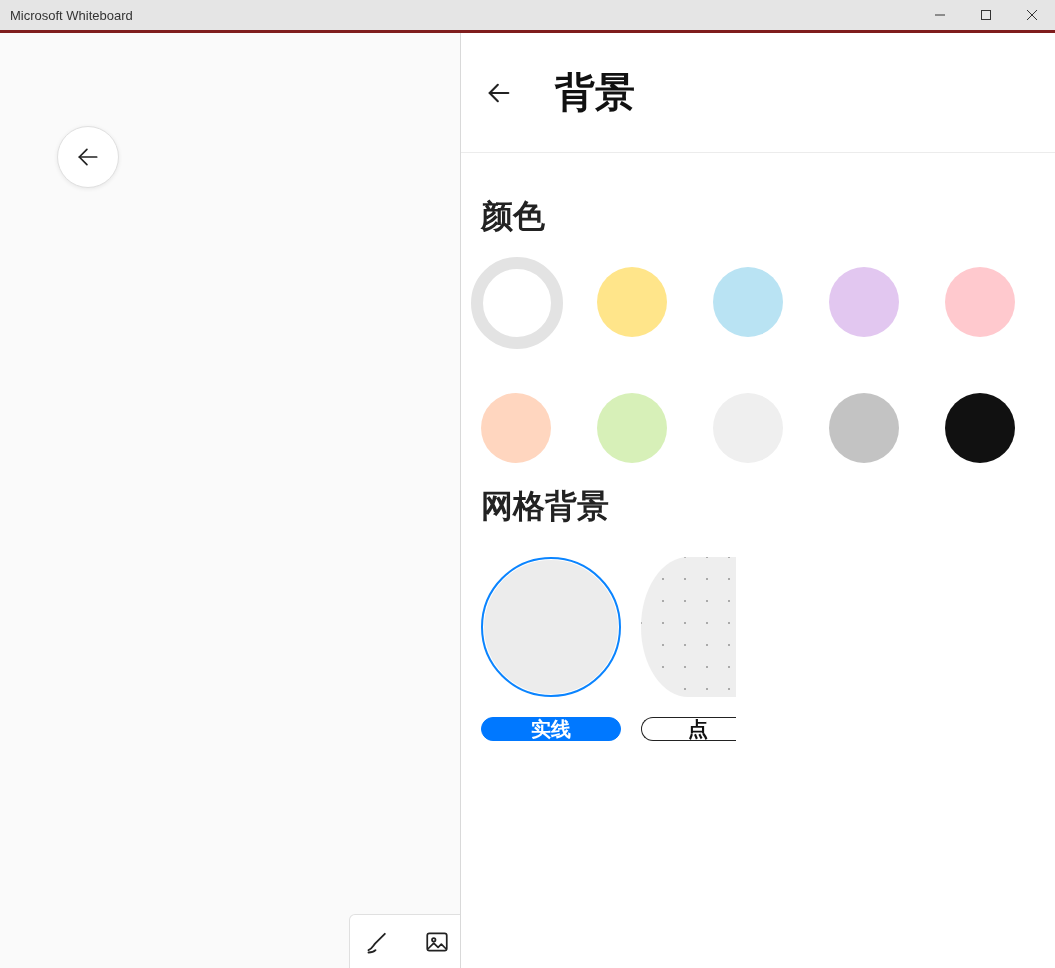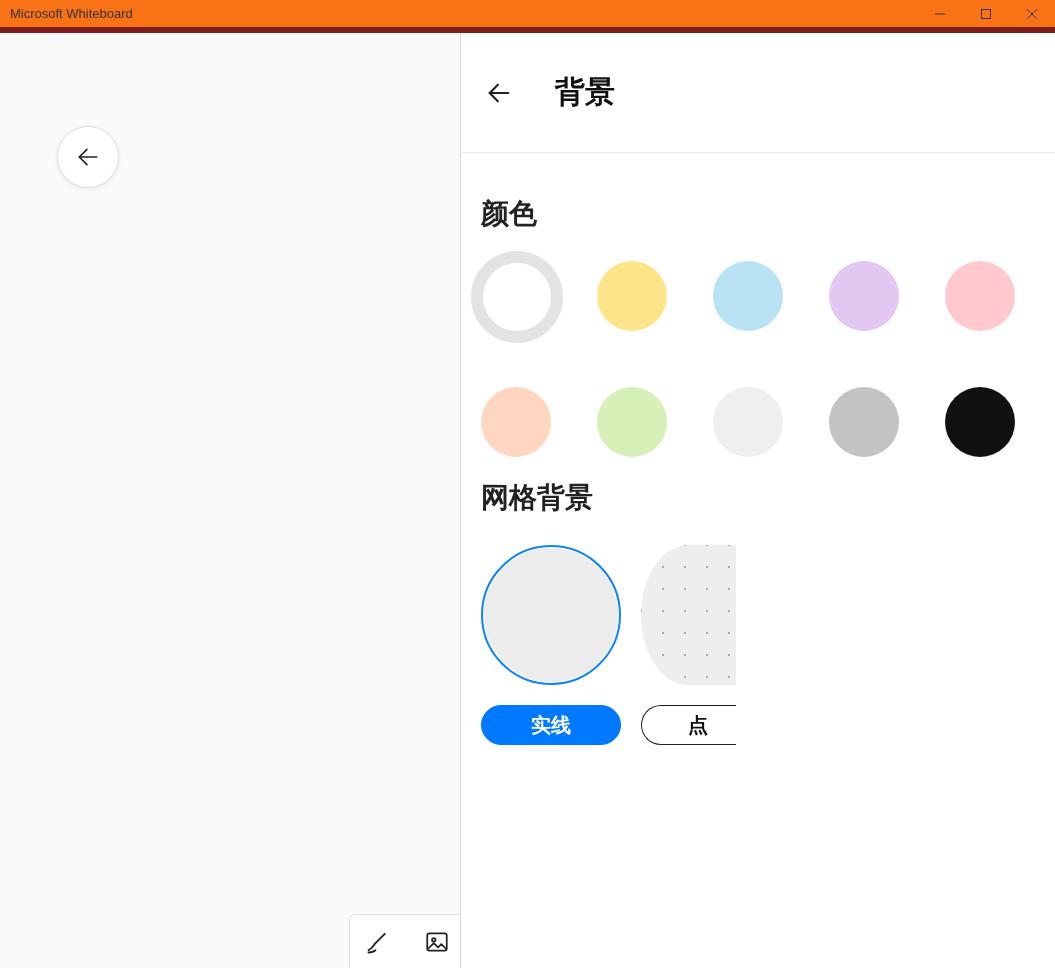--- a/index.html
+++ b/index.html
@@ -1,19 +1,19 @@
 <!DOCTYPE html>
 <html><head>
 <meta charset="utf-8">
 <style>
   * { box-sizing: border-box; margin: 0; padding: 0; }
   html, body { width: 1055px; height: 968px; font-family: "Segoe UI", "Microsoft YaHei", sans-serif; background: #fff; overflow: hidden; }
 
   
-  .titlebar { height: 33px; display: flex; align-items: center; justify-content: space-between; border-bottom: 6px solid #7f1d1d; background: #f97316; }
+  .titlebar { height: 33px; display: flex; align-items: center; justify-content: space-between; border-bottom: 3px solid #7f1d1d; background: #e5e5e5; }
   .titlebar-title { padding-left: 10px; font-size: 13px; color: #333; }
   .win-controls { display: flex; height: 100%; }
   .win-btn { width: 46px; height: 100%; display: flex; align-items: center; justify-content: center; color: #333; }
   .win-btn svg { display: block; }
 
   
   .main { position: relative; width: 100%; height: calc(100% - 33px); background: #fafafa; }
 
   
   .back-circle { position: absolute; left: 57px; top: 93px; width: 62px; height: 62px; border-radius: 50%; background: #fff; border: 1px solid #e0e0e0; box-shadow: 0 1px 4px rgba(0,0,0,0.08); display: flex; align-items: center; justify-content: center; }
@@ -21,24 +21,24 @@
 
   
   .bottom-toolbar { position: absolute; left: 349px; bottom: 0; height: 54px; background: #fff; border: 1px solid #e0e0e0; border-bottom: none; border-radius: 6px 6px 0 0; display: flex; align-items: center; padding: 0 12px; gap: 24px; }
   .tool-btn { width: 34px; height: 34px; display: flex; align-items: center; justify-content: center; }
   .tool-btn svg { stroke: #222; }
 
   
   .panel { position: absolute; right: 0; top: 0; bottom: 0; width: 595px; background: #fff; border-left: 1px solid #d9d9d9; overflow: hidden; }
   .panel-header { display: flex; align-items: center; height: 120px; border-bottom: 1px solid #ececec; padding-left: 20px; gap: 38px; }
   .panel-back { width: 36px; height: 36px; display: flex; align-items: center; justify-content: center; }
-  .panel-title { font-size: 30px; font-weight: 700; color: #111; }
+  .panel-title { font-size: 40px; font-weight: 700; color: #111; }
 
   .section { padding: 20px 0 10px 20px; }
-  .section-title { font-size: 28px; font-weight: 700; color: #222; margin: 22px 0 28px 0; }
+  .section-title { font-size: 32px; font-weight: 700; color: #222; margin: 22px 0 28px 0; }
 
   
   .swatch-grid { display: flex; flex-wrap: wrap; gap: 46px; row-gap: 44px; margin-bottom: 10px; }
   .swatch { width: 70px; height: 70px; border-radius: 50%; }
   .swatch.selected { width: 92px; height: 92px; border: 12px solid #e3e3e3; background: #fff; margin-left: -10px; margin-top: -10px; margin-right: -12px; }
   .swatch[data-color="#ffffff"] { background: #ffffff; }
   .swatch[data-color="#ffe58a"] { background: #ffe58a; }
   .swatch[data-color="#b9e3f3"] { background: #b9e3f3; }
   .swatch[data-color="#e2c7f0"] { background: #e2c7f0; }
   .swatch[data-color="#ffc9ce"] { background: #ffc9ce; }
@@ -46,21 +46,21 @@
   .swatch[data-color="#d7f0b8"] { background: #d7f0b8; }
   .swatch[data-color="#efefef"] { background: #efefef; }
   .swatch[data-color="#c3c3c3"] { background: #c3c3c3; }
   .swatch[data-color="#111111"] { background: #111111; }
 
   
   .grid-row { display: flex; gap: 20px; margin-top: 2px; margin-bottom: 22px; }
   .grid-cell { display: flex; flex-direction: column; align-items: center; gap: 20px; }
   .grid-preview { width: 140px; height: 140px; border-radius: 50%; background: #ececec; overflow: hidden; position: relative; }
   .grid-preview.selected { border: 2px solid #0a84ff; box-shadow: 0 0 0 1px #fff inset; }
-  .grid-label { width: 140px; height: 40px; border-radius: 999px; border: 1.5px solid #222; display: flex; align-items: center; justify-content: center; font-size: 20px; font-weight: 700; color: #111; background: #fff; }
+  .grid-label { width: 140px; height: 24px; border-radius: 999px; border: 1.5px solid #222; display: flex; align-items: center; justify-content: center; font-size: 20px; font-weight: 700; color: #111; background: #fff; }
   .grid-label.active { background: #0078ff; border-color: #0078ff; color: #fff; }
 
   
   .pattern-dot { background-color: #eee; background-image: radial-gradient(circle, #aaa 1.5px, transparent 1.5px); background-size: 22px 22px; background-position: 11px 11px; }
   .pattern-square { background-color: #eee; background-image: linear-gradient(#bbb 1px, transparent 1px), linear-gradient(90deg, #bbb 1px, transparent 1px); background-size: 28px 28px; }
   .pattern-graph { background-color: #eee; background-image:
       linear-gradient(#888 1px, transparent 1px),
       linear-gradient(90deg, #888 1px, transparent 1px),
       linear-gradient(#ccc 1px, transparent 1px),
       linear-gradient(90deg, #ccc 1px, transparent 1px);

